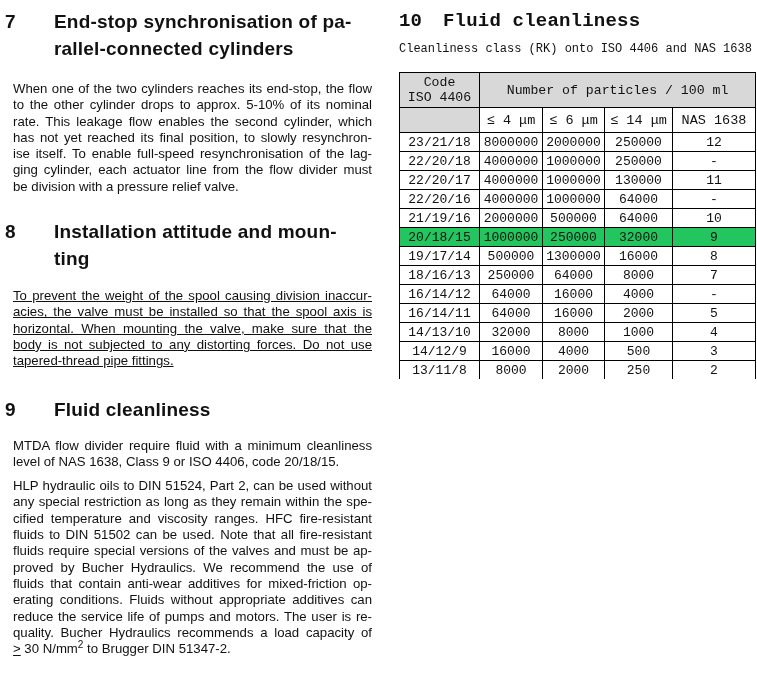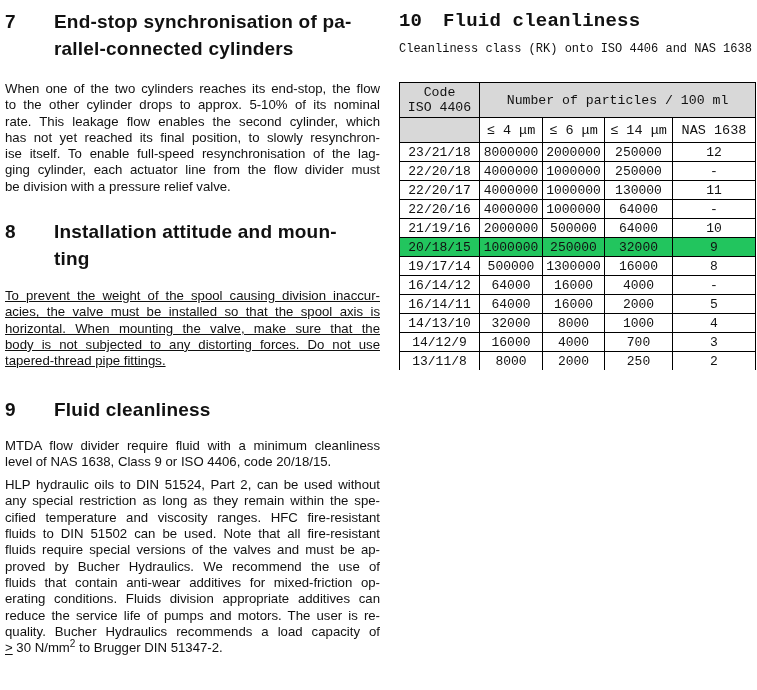--- a/index.html
+++ b/index.html
@@ -26,21 +26,21 @@
     font-size: 19px;
     font-weight: bold;
     line-height: 27px;
     letter-spacing: 0.2px;
   }
   .sec-num { width: 49px; flex-shrink: 0; }
   .col-right .sec-num { width: 44px; }
   .sec-title { flex: 1; }
 
   
-  .paragraph { margin: 0; }
+  .paragraph { margin: 8px; }
   .pline {
     font-size: 13.2px;
     line-height: 16.3px;
     text-align: justify;
     text-align-last: justify;
     white-space: normal;
   }
   .pline.pl-end { text-align-last: left; }
   .pline u { text-underline-offset: 2px; }
   .pline sup { font-size: 10px; vertical-align: super; line-height: 0; }
@@ -52,21 +52,21 @@
   .mt-body-9a { margin-top: 15px; }
   .mt-body-9b { margin-top: 7px; }
 
   
   .subtitle {
     margin-top: 6px;
     font-size: 12px;
     line-height: 16px;
   }
   table.cln {
-    margin-top: 25px;
+    margin-top: 15px;
     border-collapse: collapse;
     table-layout: fixed;
     width: 356px;
     font-size: 13px;
     padding-left: 32px;
   }
   .cln col.c-code { width: 80px; }
   .cln col.c-4    { width: 63px; }
   .cln col.c-6    { width: 62px; }
   .cln col.c-14   { width: 68px; }
@@ -137,21 +137,21 @@
     </div>
 
     <div class="paragraph mt-body-9b">
       <div class="pline">HLP hydraulic oils to DIN 51524, Part 2, can be used without</div>
       <div class="pline">any special restriction as long as they remain within the spe-</div>
       <div class="pline">cified temperature and viscosity ranges. HFC fire-resistant</div>
       <div class="pline">fluids to DIN 51502 can be used. Note that all fire-resistant</div>
       <div class="pline">fluids require special versions of the valves and must be ap-</div>
       <div class="pline">proved by Bucher Hydraulics. We recommend the use of</div>
       <div class="pline">fluids that contain anti-wear additives for mixed-friction op-</div>
-      <div class="pline">erating conditions. Fluids division appropriate additives can</div>
+      <div class="pline">erating conditions. Fluids without appropriate additives can</div>
       <div class="pline">reduce the service life of pumps and motors. The user is re-</div>
       <div class="pline">quality. Bucher Hydraulics recommends a load capacity of</div>
       <div class="pline pl-end"><u>&gt;</u><span> 30 N/mm</span><sup>2</sup><span> to Brugger DIN 51347-2.</span></div>
     </div>
 
   </div>
 
   <div class="col-right">
 
     <div class="sec-heading">
@@ -229,20 +229,27 @@
             <td>9</td>
         </tr>
         <tr>
           <td>19/17/14</td>
             <td>500000</td>
             <td>1300000</td>
             <td>16000</td>
             <td>8</td>
         </tr>
         <tr>
+          <td>18/16/13</td>
+            <td>250000</td>
+            <td>64000</td>
+            <td>8000</td>
+            <td>7</td>
+        </tr>
+        <tr>
           <td>16/14/12</td>
             <td>64000</td>
             <td>16000</td>
             <td>4000</td>
             <td>-</td>
         </tr>
         <tr>
           <td>16/14/11</td>
             <td>64000</td>
             <td>16000</td>
@@ -253,21 +260,21 @@
           <td>14/13/10</td>
             <td>32000</td>
             <td>8000</td>
             <td>1000</td>
             <td>4</td>
         </tr>
         <tr>
           <td>14/12/9</td>
             <td>16000</td>
             <td>4000</td>
-            <td>700</td>
+            <td>500</td>
             <td>3</td>
         </tr>
         <tr>
           <td>13/11/8</td>
             <td>8000</td>
             <td>2000</td>
             <td>250</td>
             <td>2</td>
         </tr>
       </tbody>

